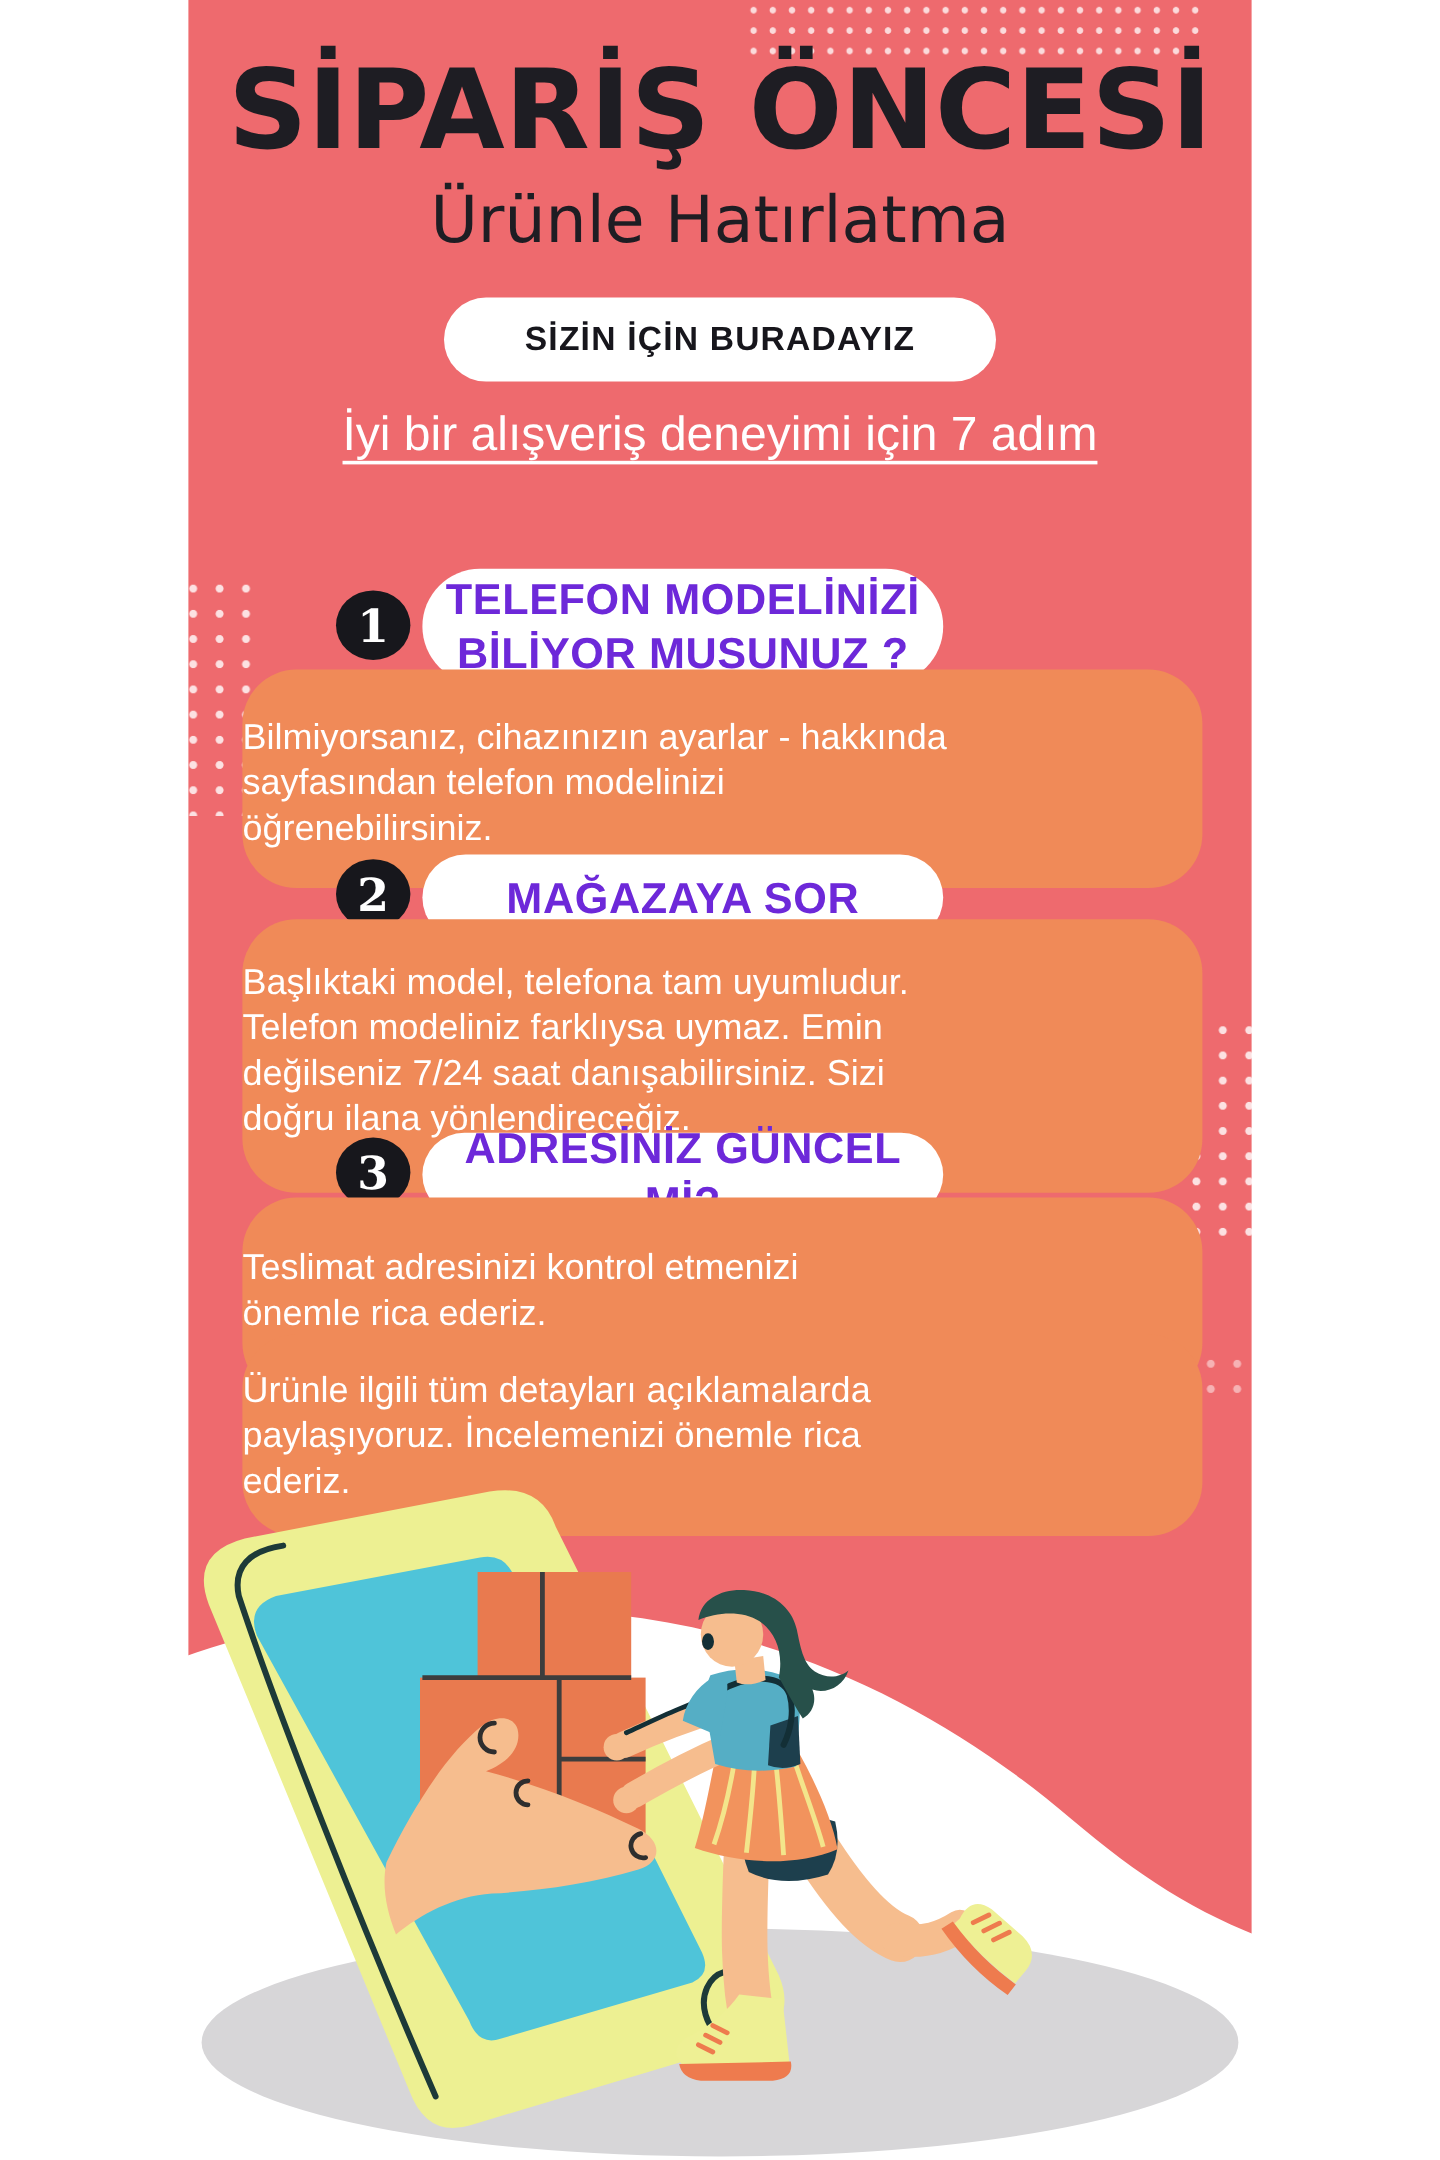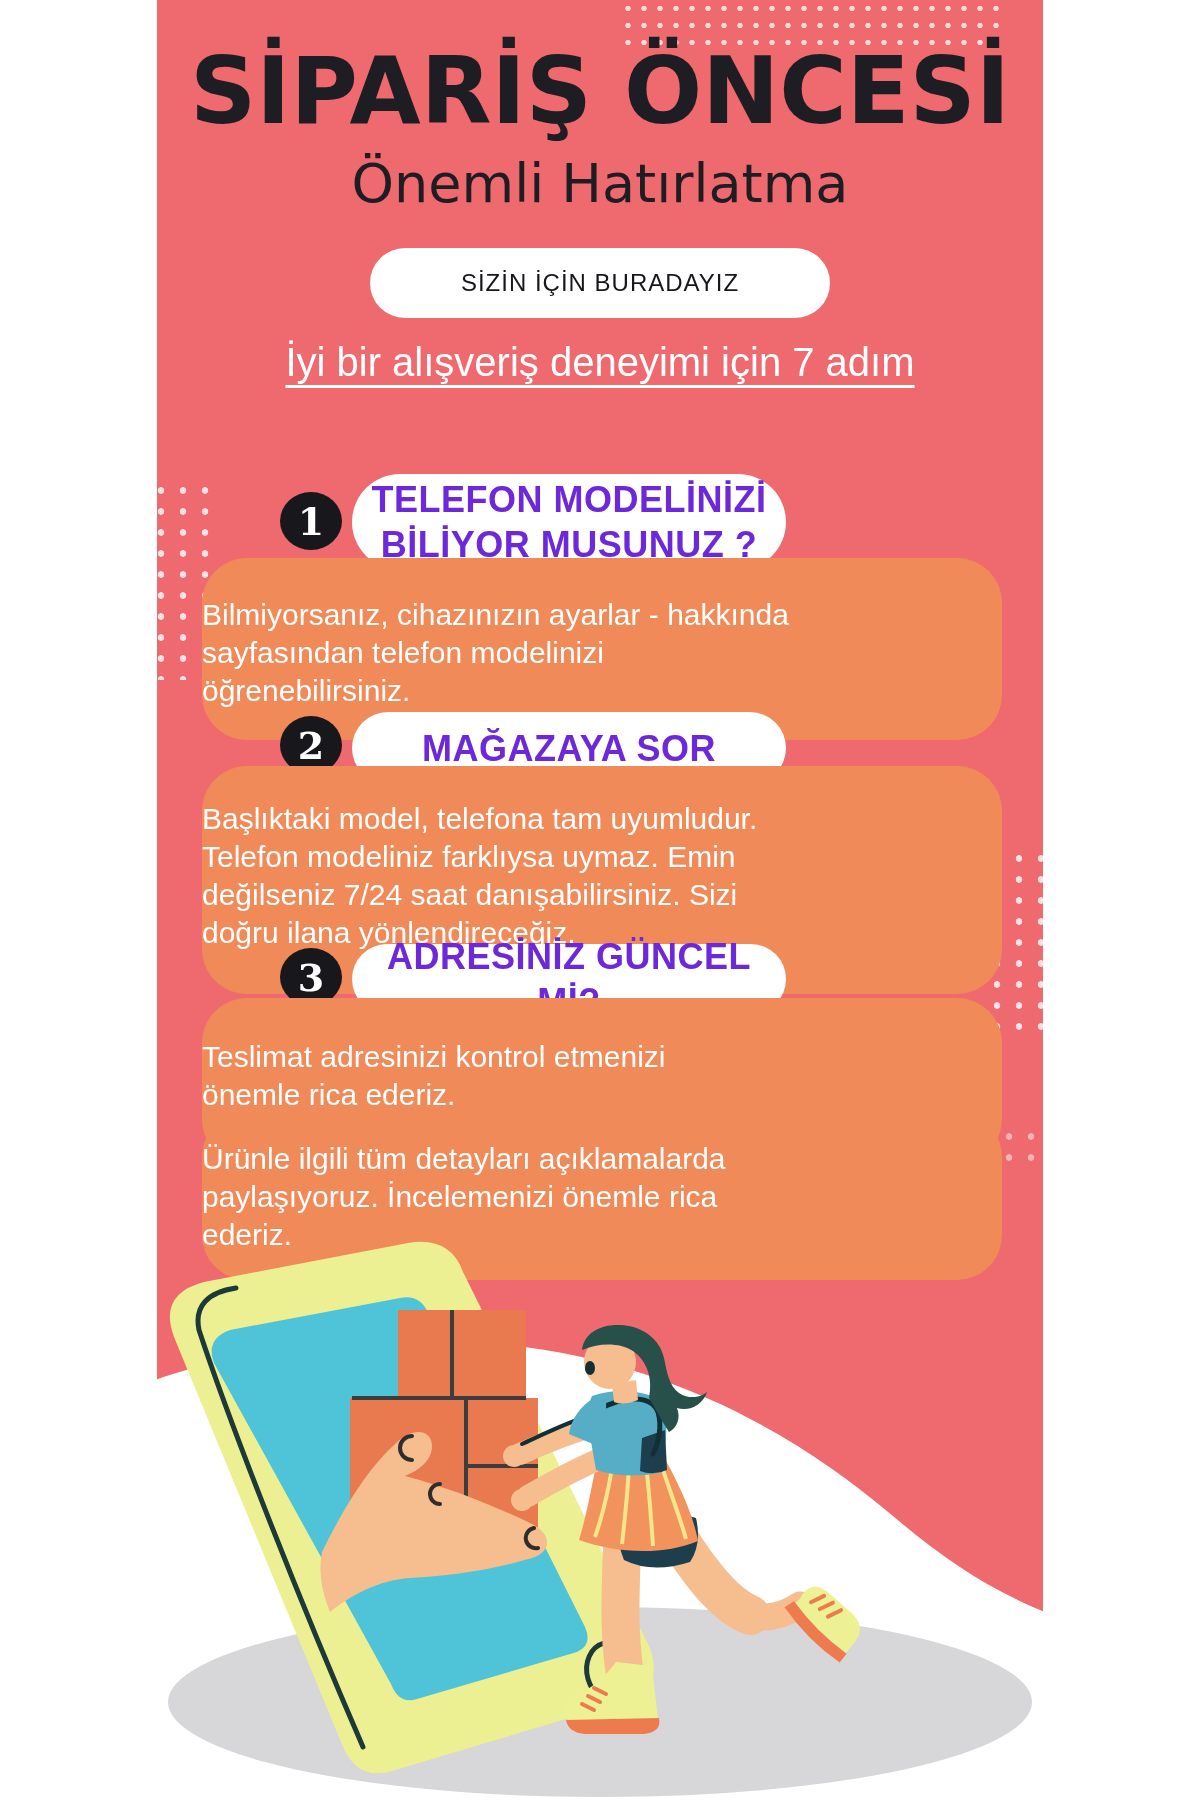--- a/index.html
+++ b/index.html
@@ -2,21 +2,21 @@
 <html><head>
 <meta charset="utf-8">
 <style>
   html,body{margin:0;padding:0;background:#ffffff;width:1200px;height:1800px;overflow:hidden;}
   #page{position:relative;width:1200px;height:1800px;background:#ffffff;font-family:"Liberation Sans",sans-serif;}
   #canvas{position:absolute;left:157px;top:0;width:886px;height:1800px;background:#ee6a6e;}
   .dots{position:absolute;background-image:radial-gradient(circle,rgba(255,255,255,.8) 3px,rgba(255,255,255,0) 3.6px);background-size:22px 21px;}
   .dots-small{position:absolute;background-image:radial-gradient(circle,rgba(255,255,255,.75) 2.4px,rgba(255,255,255,0) 3px);background-size:16px 17px;}
   .title{position:absolute;left:157px;width:886px;top:40px;text-align:center;font-family:"DejaVu Sans",sans-serif;font-weight:bold;font-size:92px;line-height:1.12;color:#1e1d23;letter-spacing:0;white-space:nowrap;}
   .subtitle{position:absolute;left:157px;width:886px;top:152px;text-align:center;font-family:"DejaVu Sans",sans-serif;font-weight:normal;font-size:54px;color:#1e1d23;}
-  .here-pill{position:absolute;left:370px;top:248px;width:460px;height:70px;background:#ffffff;border-radius:38px;display:flex;align-items:center;justify-content:center;font-weight:normal;font-size:24px;letter-spacing:1px;color:#17161c;}
+  .here-pill{position:absolute;left:370px;top:248px;width:460px;height:70px;background:#ffffff;border-radius:38px;display:flex;align-items:center;justify-content:center;font-weight:bold;font-size:28px;letter-spacing:1px;color:#17161c;}
   .tagline{position:absolute;left:157px;width:886px;top:340px;text-align:center;font-size:40px;color:#ffffff;text-decoration:underline;text-underline-offset:9px;text-decoration-thickness:3px;}
   .badge{position:absolute;width:62px;height:58px;background:#17171c;border-radius:50%;display:flex;align-items:center;justify-content:center;font-family:"DejaVu Serif",serif;font-weight:bold;font-size:38px;color:#ffffff;}
   .pill{position:absolute;left:352px;width:434px;background:#ffffff;border-radius:48px;display:flex;align-items:center;justify-content:center;text-align:center;font-weight:bold;font-size:36px;line-height:1.25;color:#6d28d9;white-space:pre-line;letter-spacing:.5px;}
   .obox{position:absolute;left:202px;width:800px;background:#f08a58;border-radius:45px;color:#ffffff;text-align:left;font-size:30px;line-height:1.27;white-space:pre-line;}
   .b1{left:280px;top:492px;}  .p1{top:474px;height:96px;}  .o1{top:558px;height:144px;padding-top:38px;}
   .b2{left:280px;top:716px;}  .p2{top:712px;height:72px;}  .o2{top:766px;height:194px;padding-top:34px;}
   .b3{left:280px;top:948px;}  .p3{top:944px;height:70px;}  .o3{top:998px;height:126px;padding-top:40px;}
   .b4{left:272px;top:1128px;} .p4{top:1120px;height:68px;} .o4{top:1112px;height:140px;padding-top:28px;}
   #illus{position:absolute;left:0;top:1240px;width:1200px;height:560px;}
 </style>
@@ -26,21 +26,21 @@
 <div id="page">
 
   <div id="canvas"></div>
 
   <div class="dots-small" style="left:620px;top:0;width:386px;height:52px;"></div>
   <div class="dots" style="left:150px;top:480px;width:64px;height:200px;"></div>
   <div class="dots" style="left:986px;top:848px;width:58px;height:190px;"></div>
   <div class="dots" style="left:998px;top:1126px;width:48px;height:42px;opacity:.6;"></div>
 
   <div class="title">SİPARİŞ ÖNCESİ</div>
-  <div class="subtitle">Önemli Hatırlatma</div>
+  <div class="subtitle">Ürünle Hatırlatma</div>
   <div class="here-pill">SİZİN İÇİN BURADAYIZ</div>
   <div class="tagline">İyi bir alışveriş deneyimi için 7 adım</div>
 
   <div class="badge b1">1</div>
   <div class="pill p1">TELEFON MODELİNİZİ
 BİLİYOR MUSUNUZ ?</div>
   <div class="obox o1">Bilmiyorsanız, cihazınızın ayarlar - hakkında
 sayfasından telefon modelinizi
 öğrenebilirsiniz.</div>
 

